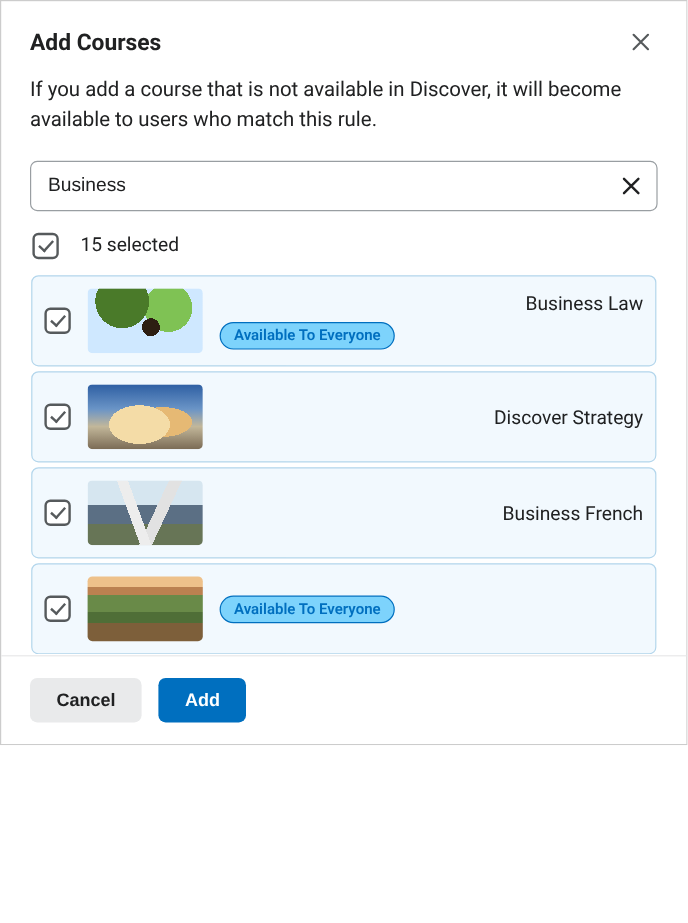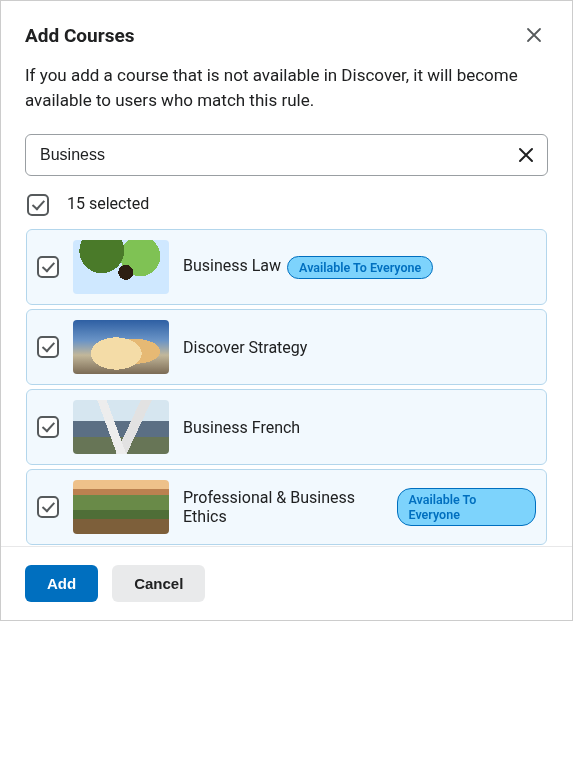--- a/index.html
+++ b/index.html
@@ -151,23 +151,24 @@
     }
     .thumb.forest {
       background:
         repeating-linear-gradient(90deg, #1f3b19 0 6px, #365b2a 6px 11px),
         linear-gradient(#2c4a22,#2c4a22);
       background-blend-mode: multiply;
     }
     .card-content {
       flex: 1;
       display: flex;
-      flex-direction: row;
+      flex-direction: column;
       gap: 6px;
       min-width: 0;
+      text-align: right;
     }
     .course-name {
       font-size: 16px;
       color: #202122;
       font-weight: 400;
     }
     .badge {
       display: inline-block;
       border: 1.5px solid #006fbf;
       color: #006fbf;
@@ -252,31 +253,30 @@
           <div class="checkbox checked"></div>
           <div class="thumb mountain"></div>
           <div class="card-content">
             <div class="course-name">Business French</div>
           </div>
         </div>
         <div class="card">
           <div class="checkbox checked"></div>
           <div class="thumb hills"></div>
           <div class="card-content">
-            <div class="course-name">Professional &amp; Business Ethics</div>
             <div class="badge">Available To Everyone</div>
           </div>
         </div>
         <div class="card">
           <div class="checkbox checked"></div>
           <div class="thumb forest"></div>
           <div class="card-content">
             <div class="course-name">Business Systems Analysis</div>
           </div>
         </div>
       </div>
   </div>
 
   <div class="modal-footer">
+    <button class="btn btn-secondary">Cancel</button>
     <button class="btn btn-primary">Add</button>
-    <button class="btn btn-secondary">Cancel</button>
   </div>
 </div>
 
 </body></html>

